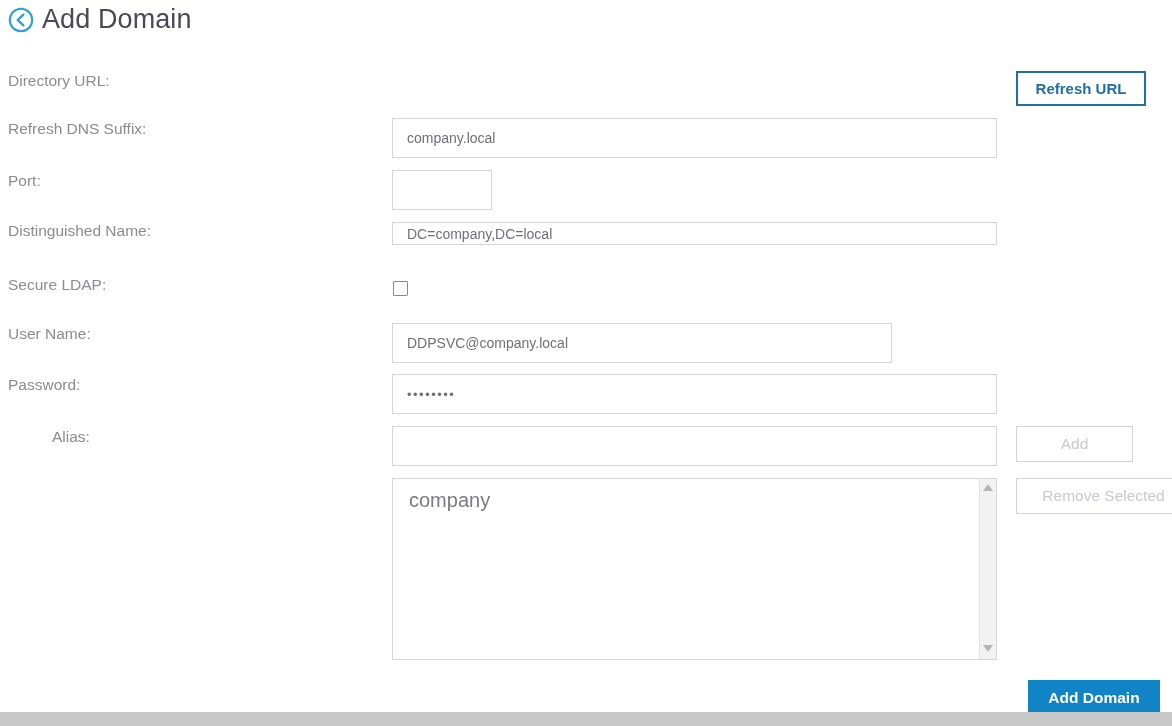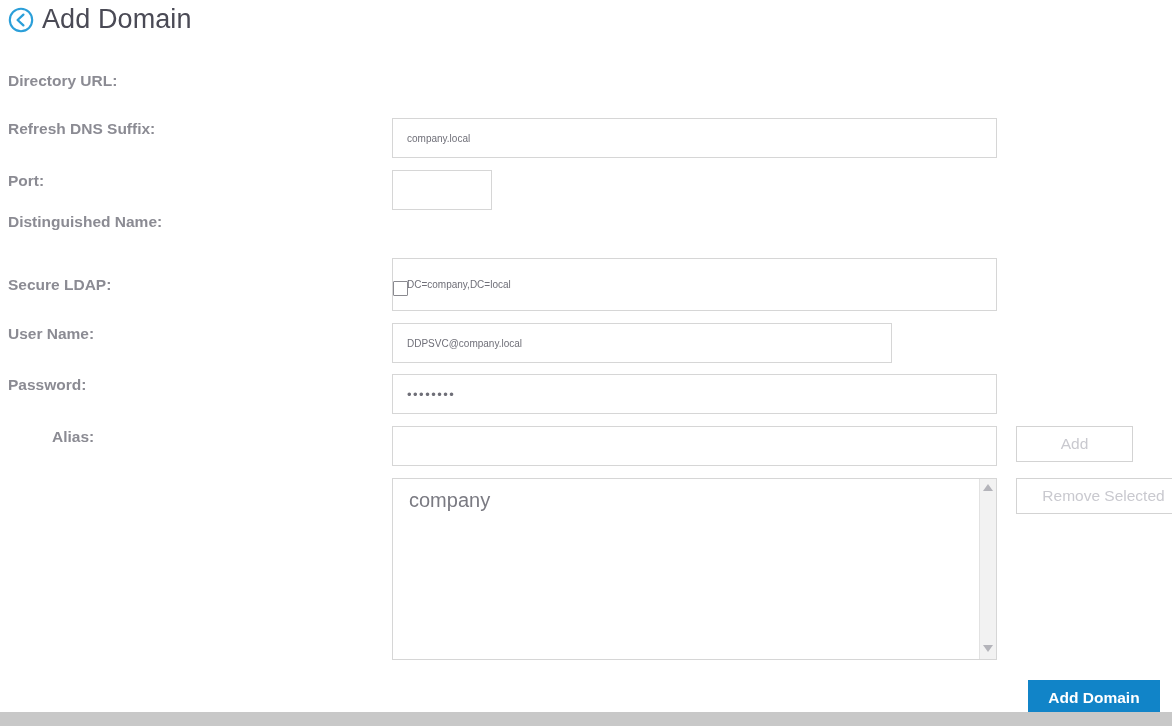--- a/index.html
+++ b/index.html
@@ -43,37 +43,37 @@
     line-height: 1;
     white-space: nowrap;
   }
 
   
   .form-label {
     position: absolute;
     left: 8px;
     font-size: 15.5px;
     color: #8b8b93;
-    font-weight: 700;
+    font-weight: 400;
     white-space: nowrap;
   }
 
   .field-text {
     position: absolute;
     font-size: 15.5px;
     color: #55555f;
     white-space: nowrap;
   }
 
   .txtbox {
     position: absolute;
     border: 1px solid #d6d6d6;
     background: #ffffff;
     font-family: "Liberation Sans", sans-serif;
-    font-size: 10px;
+    font-size: 14px;
     color: #6f6f78;
     padding: 0 14px;
     outline: none;
     border-radius: 0;
   }
   .txtbox::placeholder { color: #b9b9bf; }
 
   
   .btn-outline-blue {
     position: absolute;
@@ -189,29 +189,30 @@
     <span class="back-icon">
       <svg viewBox="0 0 26 26" width="26" height="26" xmlns="http://www.w3.org/2000/svg">
         <circle cx="13" cy="13" r="11.2" fill="none" stroke="#2b9fd9" stroke-width="2.1"></circle>
         <path d="M15.4 7.6 L9.6 13 L15.4 18.4" fill="none" stroke="#2b9fd9" stroke-width="2.3" stroke-linecap="round" stroke-linejoin="round"></path>
       </svg>
     </span>
     <span class="page-title">Add Domain</span>
   </div>
 
   <div class="form-label" style="top:72px;">Directory URL:</div>
+  <button class="btn-outline-blue" style="left:1016px; top:71px; width:130px; height:35px;">Refresh URL</button>
 
   <div class="form-label" style="top:120px;">Refresh DNS Suffix:</div>
   <input class="txtbox" style="left: 392px; top: 118px; width: 605px; height: 40px;" type="text" value="company.local">
 
   <div class="form-label" style="top:172px;">Port:</div>
   <input class="txtbox" style="left: 392px; top: 170px; width: 100px; height: 40px;" type="text" value="">
 
-  <div class="form-label" style="top:213px;">Distinguished Name:</div>
-  <input class="txtbox" style="left: 392px; top: 222px; width: 605px; height: 53px; margin-top: 36px;" type="text" value="DC=company,DC=local">
+  <div class="form-label" style="top:222px;">Distinguished Name:</div>
+  <input class="txtbox" style="left: 392px; top: 222px; width: 605px; height: 23px;" type="text" value="DC=company,DC=local">
 
   <div class="form-label" style="top:276px;">Secure LDAP:</div>
   <div class="chk" style="left:393px; top:281px;"></div>
 
   <div class="form-label" style="top:325px;">User Name:</div>
   <input class="txtbox" style="left: 392px; top: 323px; width: 500px; height: 40px;" type="text" value="DDPSVC@company.local">
 
   <div class="form-label" style="top:376px;">Password:</div>
   <input class="txtbox" style="left: 392px; top: 374px; width: 605px; height: 40px; letter-spacing: 1.5px; font-size: 13px;" type="text" value="••••••••">
 

